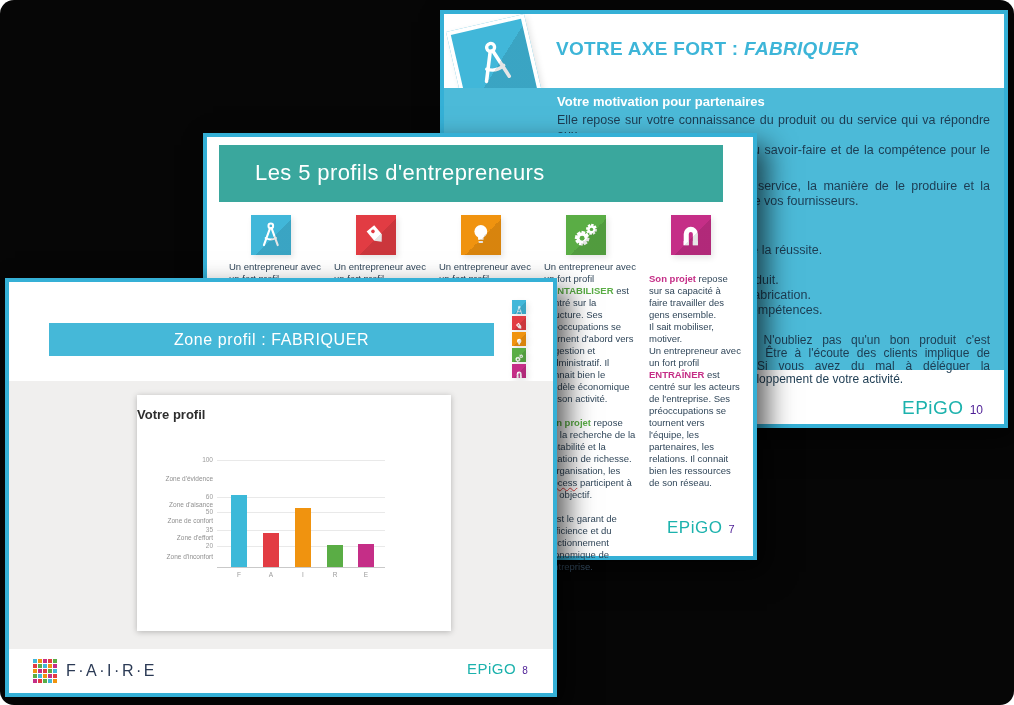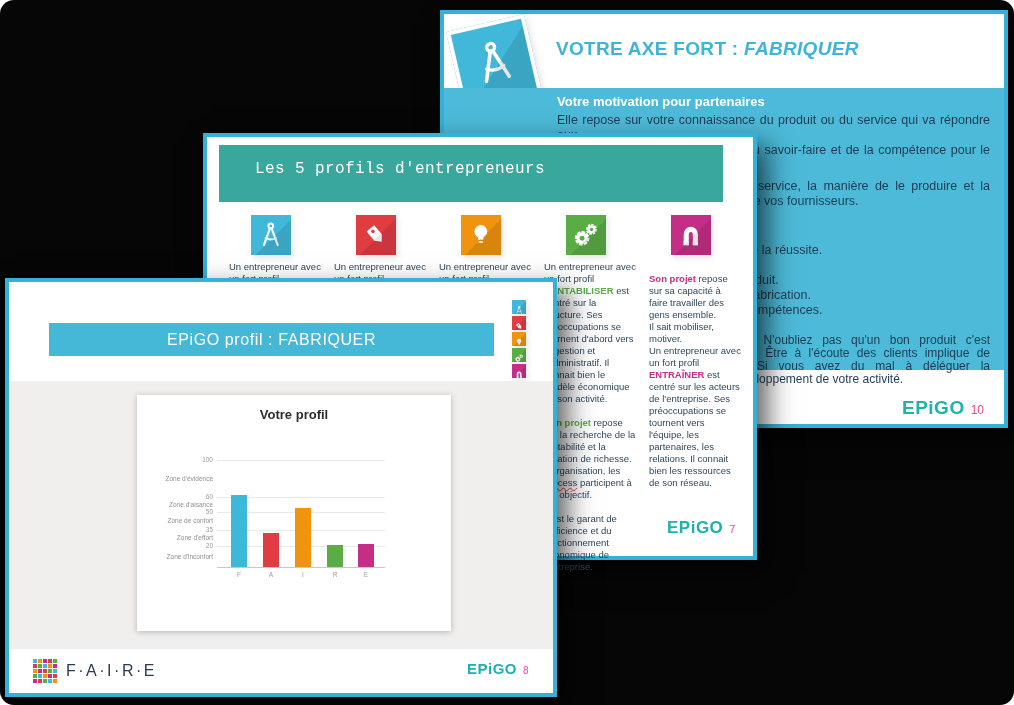--- a/index.html
+++ b/index.html
@@ -13,50 +13,50 @@
   .axe-icon-inner{position:absolute;inset:11px;}
   .axe-title{position:absolute;left:112px;top:24px;font-size:19px;font-weight:bold;color:#3db5d8;letter-spacing:.3px;white-space:nowrap;}
   .axe-title .kw-it{font-style:italic;}
   .axe-band{position:absolute;left:0;top:74px;width:560px;height:282px;background:#4cbad8;}
   .axe-text{position:absolute;left:113px;top:6px;width:433px;}
   .axe-heading{font-weight:bold;color:#fff;font-size:13px;line-height:15px;margin-bottom:4px;}
   .t-line{font-size:12.5px;line-height:15px;color:#1d3c52;}
   .t-line.just{text-align:justify;text-align-last:justify;}
   .w-line{font-size:12px;line-height:13px;}
   .footer-brand{position:absolute;display:flex;align-items:baseline;gap:6px;}
-  .epigo{font-weight:700;color:#1cb2ad;letter-spacing:.5px;}
-  .pgnum{color:#ec4899;text-align:center;}
+  .epigo{font-weight:400;color:#1cb2ad;letter-spacing:.5px;}
+  .pgnum{color:#4c1d95;text-align:center;}
   #axe-footer{left:458px;top:383px;}
   #axe-footer .epigo{font-size:19px;}
   #axe-footer .pgnum{font-size:12px;}
   
   #profils-slide{left:203px;top:133px;width:546px;height:419px;z-index:2;}
   .profils-band{position:absolute;left:12px;top:8px;width:504px;height:57px;background:#3aa79d;}
-  .profils-title{position:absolute;left:36px;top:15px;font-size:16px;color:#fff;letter-spacing:.4px;font-family:Liberation Mono, monospace;}
+  .profils-title{position:absolute;left:36px;top:15px;font-size:22px;color:#fff;letter-spacing:.4px;}
   .icon-sq{position:relative;overflow:hidden;box-shadow:2px 3px 6px rgba(0,0,0,.10);}
   .icon-sq::after{content:"";position:absolute;inset:0;background:linear-gradient(135deg,rgba(0,0,0,0) 55%,rgba(0,0,0,.10) 55%);}
   .icon-g{position:absolute;inset:13%;}
   .pcol{position:absolute;top:124px;width:92px;font-size:9.5px;line-height:12px;color:#31475a;}
   .pp{margin:0;}
   .pp.mt{margin-top:12px;}
   .kw{font-weight:bold;}
   .lead{font-weight:bold;}
   .misspell{text-decoration:underline;text-decoration-style:wavy;text-decoration-color:#e04040;text-decoration-thickness:1px;text-underline-offset:1px;}
   #profils-footer{left:460px;top:381px;}
   #profils-footer .epigo{font-size:17px;}
   #profils-footer .pgnum{font-size:11px;}
   
   #profil-slide{left:5px;top:278px;width:544px;height:411px;z-index:3;}
   .banner{position:absolute;left:40px;top:41px;width:445px;height:33px;background:#45b8d8;color:#fff;
           font-size:16px;line-height:33px;text-align:center;letter-spacing:.6px;}
   #mini-stack{position:absolute;left:503px;top:18px;width:14px;}
   #mini-stack .icon-sq{margin-bottom:2px;}
   .gray-area{position:absolute;left:0;top:99px;width:544px;height:268px;background:#f0efee;}
   .chart-card{position:absolute;left:128px;top:113px;width:314px;height:236px;background:#fff;box-shadow:0 1px 6px rgba(0,0,0,.25);}
-  .chart-title{position:absolute;left:0;right:0;top:12px;text-align:center;font-size:13px;font-weight:bold;color:#2e2e2e;}
+  .chart-title{position:absolute;left:0;right:0;top:12px;text-align:left;font-size:13px;font-weight:bold;color:#2e2e2e;}
   .gline{position:absolute;height:1px;background:#e9e9e9;}
   .gline.base{background:#c9c9c9;}
   .ytick{position:absolute;left:0;width:76px;text-align:right;font-size:6.5px;color:#9b9b9b;line-height:8px;}
   .zlabel{position:absolute;left:0;width:76px;text-align:right;font-size:6.5px;color:#8f8f8f;line-height:8px;}
   .bar{position:absolute;width:16px;}
   .xlabel{position:absolute;width:16px;text-align:center;font-size:6.5px;color:#9b9b9b;}
   #chart-legend{position:absolute;left:0;right:0;top:200px;display:flex;justify-content:center;align-items:center;gap:7px;}
   #chart-legend .leg-label{font-size:10.5px;font-weight:bold;color:#333;}
   #faire-logo{position:absolute;left:24px;top:377px;display:flex;align-items:center;text-align:center;}
   #faire-grid{display:grid;grid-template-columns:repeat(5,4px);grid-template-rows:repeat(5,4px);gap:1px;}
@@ -178,21 +178,21 @@
           <div class="pp">Un entrepreneur avec un fort profil <b class="kw" style="color: rgb(197, 46, 135);">ENTRAÎNER</b> est centré sur les acteurs de l'entreprise. Ses préoccupations se tournent vers l'équipe, les partenaires, les relations. Il connait bien les ressources de son réseau.</div>
         </div>
       </div>
     <div class="footer-brand" id="profils-footer">
       <span class="epigo">EPiGO</span>
       <span class="pgnum">7</span>
     </div>
   </div>
 
   <div class="slide" id="profil-slide">
-    <div class="banner">EPiGO profil : FABRIQUER</div>
+    <div class="banner">Zone profil : FABRIQUER</div>
     <div id="mini-stack">
         <div class="icon-sq" style="width: 14px; height: 14px; background: rgb(65, 183, 217);">
           <div class="icon-g"><svg viewBox="0 0 24 24" width="100%" height="100%">
               <circle cx="12" cy="4.8" r="1.9" stroke="#fff" fill="none" stroke-linecap="round" stroke-width="1.6"></circle>
              <path d="M11.4 6.6 L6.4 20.3" stroke="#fff" fill="none" stroke-linecap="round" stroke-width="1.7"></path>
              <path d="M12.6 6.6 L17.6 20.3" stroke="#fff" fill="none" stroke-linecap="round" stroke-width="1.7"></path>
              <path d="M7.8 14.6 A8.3 8.3 0 0 0 16.2 14.6" stroke="#fff" fill="none" stroke-linecap="round" stroke-width="1.6"></path>
             </svg></div>
         </div>
         <div class="icon-sq" style="width: 14px; height: 14px; background: rgb(226, 60, 67);">

